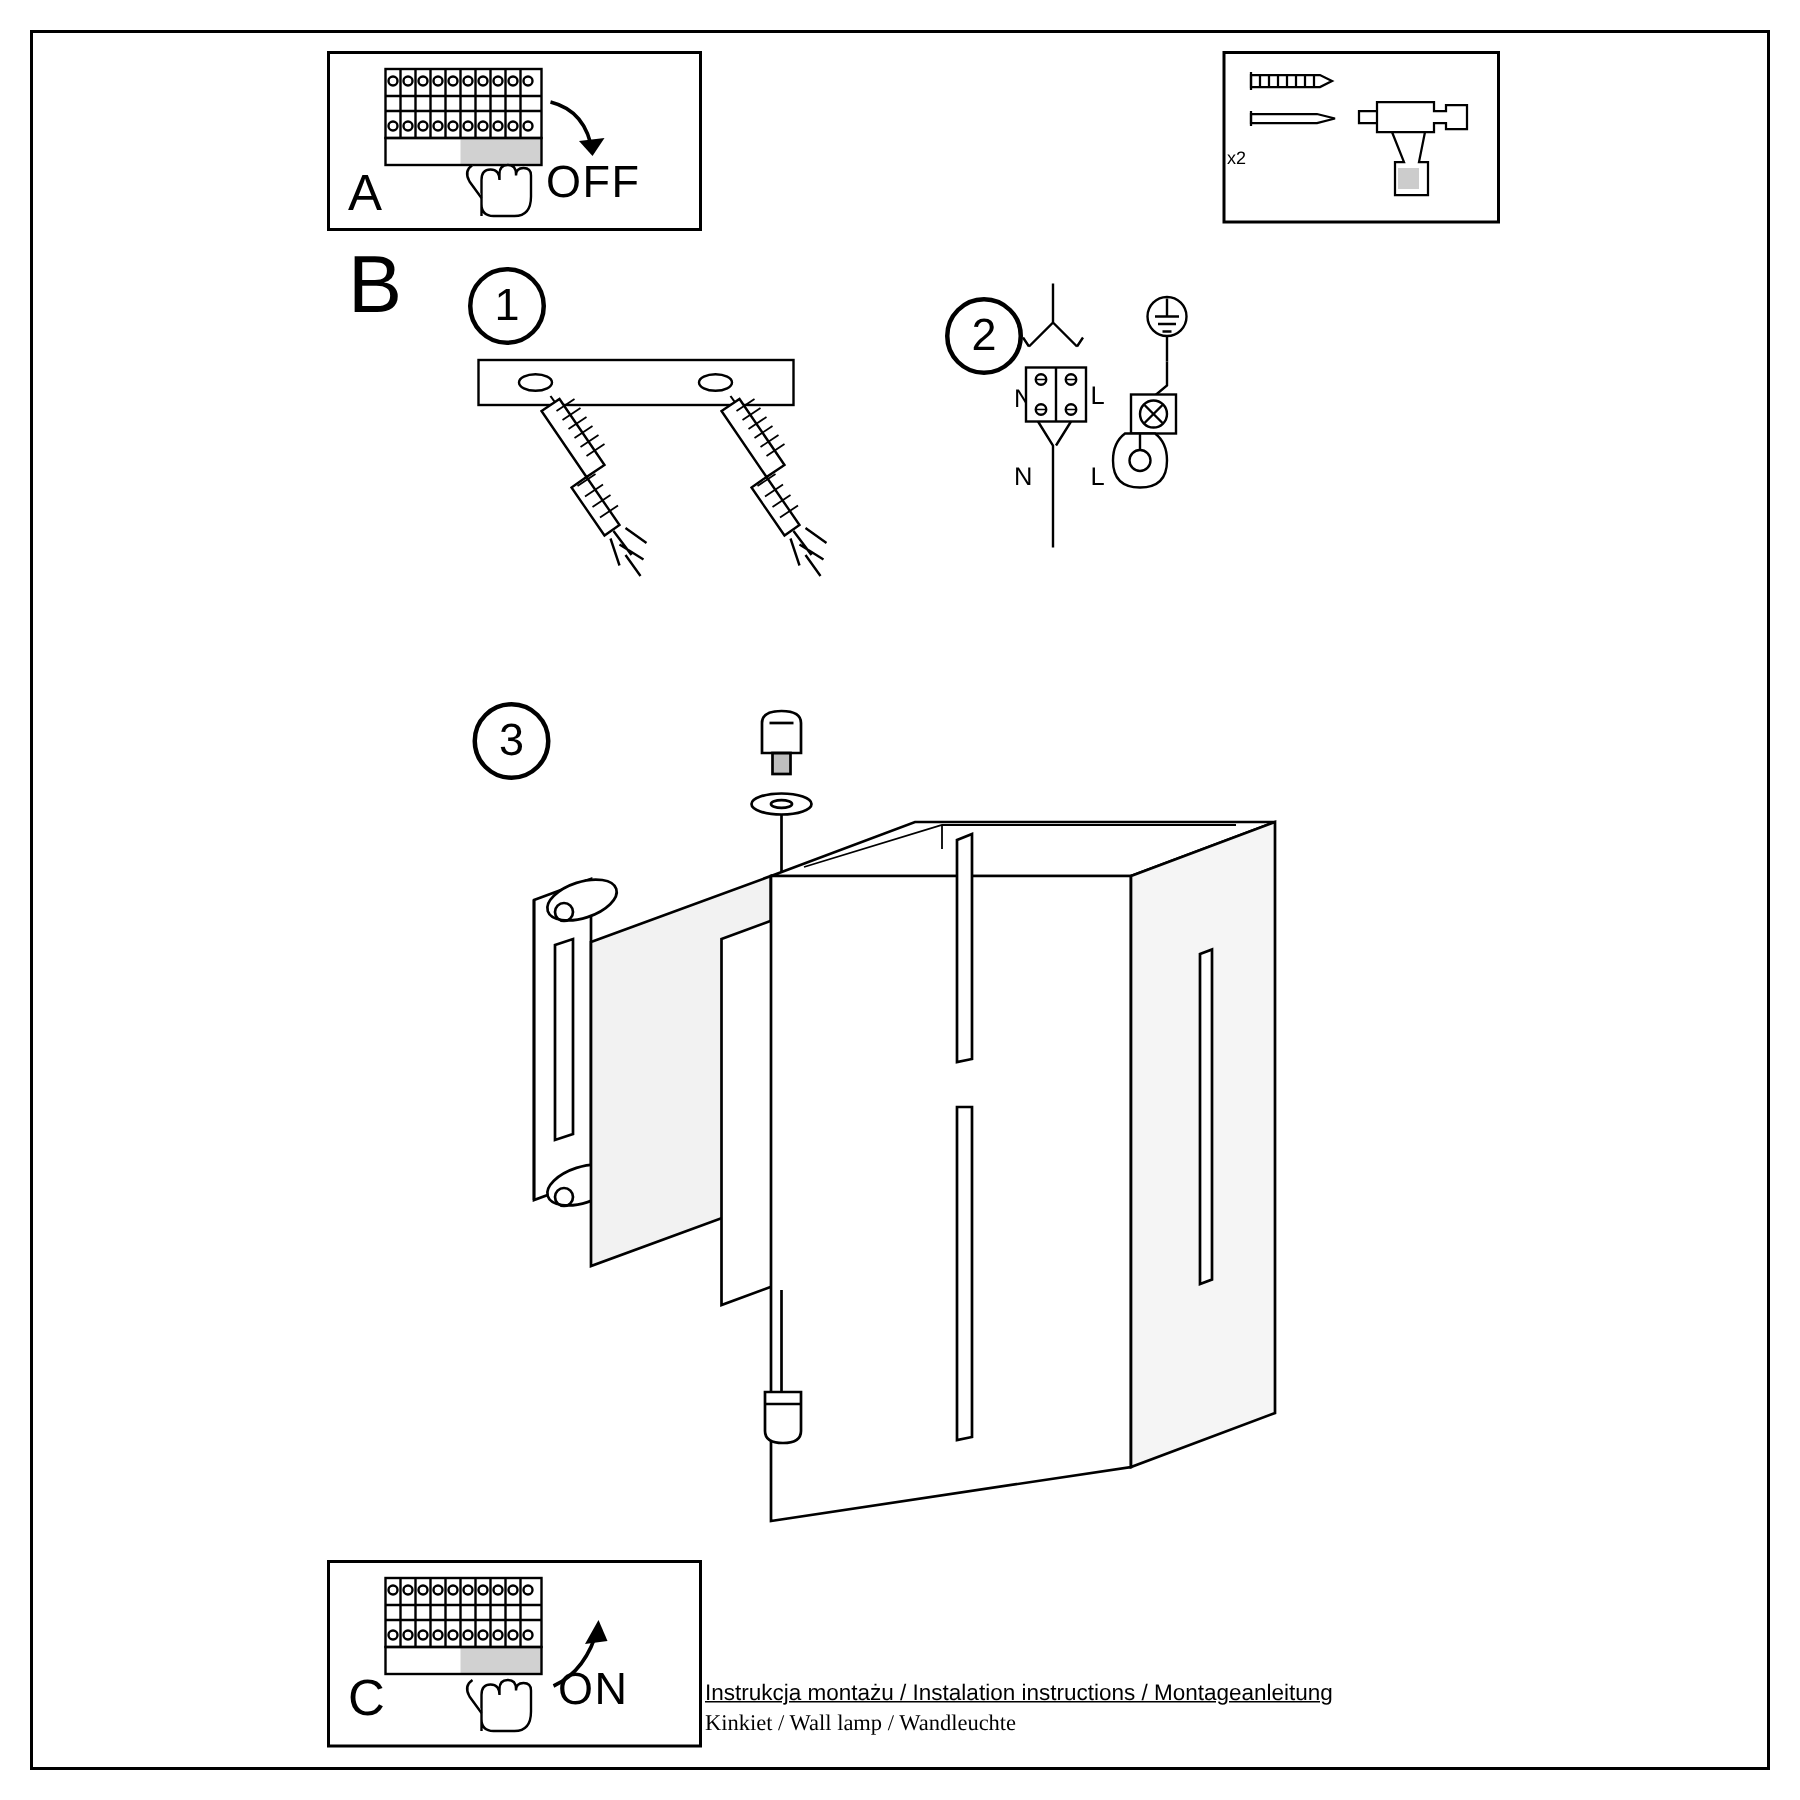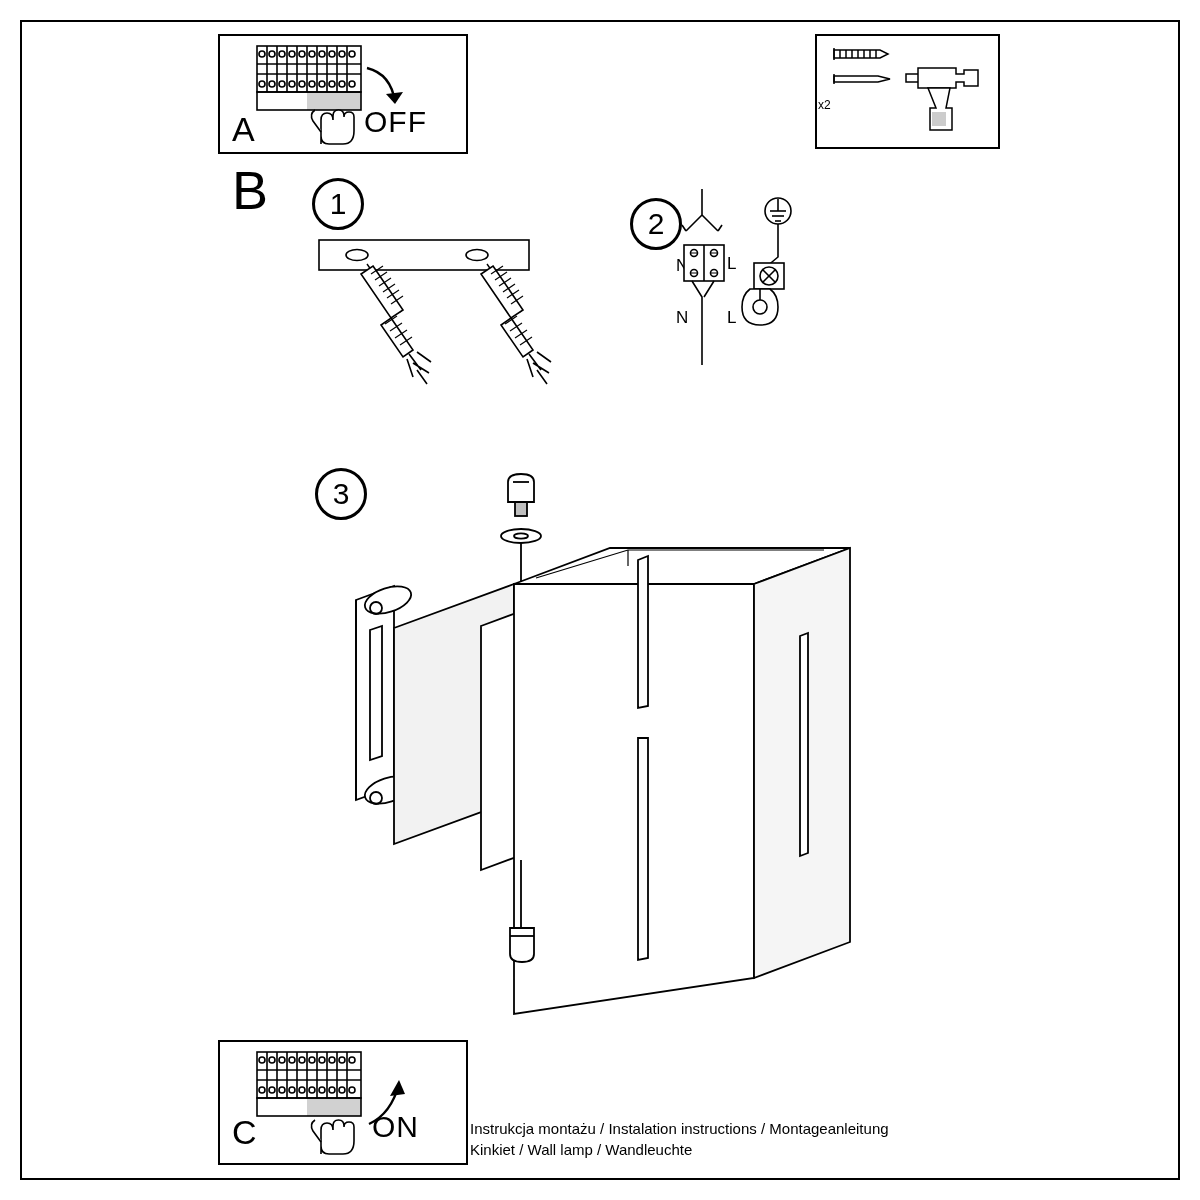--- a/index.html
+++ b/index.html
@@ -105,22 +105,22 @@
   #lbl-l2 { left: 727px; top: 308px; }
   #lbl-x2 { left: 818px; top: 62px; font-size: 12px; margin-top: 36px; }
 
   .caption {
     position: absolute;
     left: 470px;
     font-size: 15px;
     line-height: 1.45;
     white-space: nowrap;
   }
-  #cap1 { top: 1118px; }
-  #cap2 { top: 1139px; }
+  #cap1 { top: 1118px; text-decoration: underline; }
+  #cap2 { top: 1139px; font-family: Liberation Serif, serif; }
 
   svg { display: block; }
   .sv { position: absolute; }
 </style>
 </head>
 <body>
 
 <div id="sheet">
 
   <div class="frame"></div>

